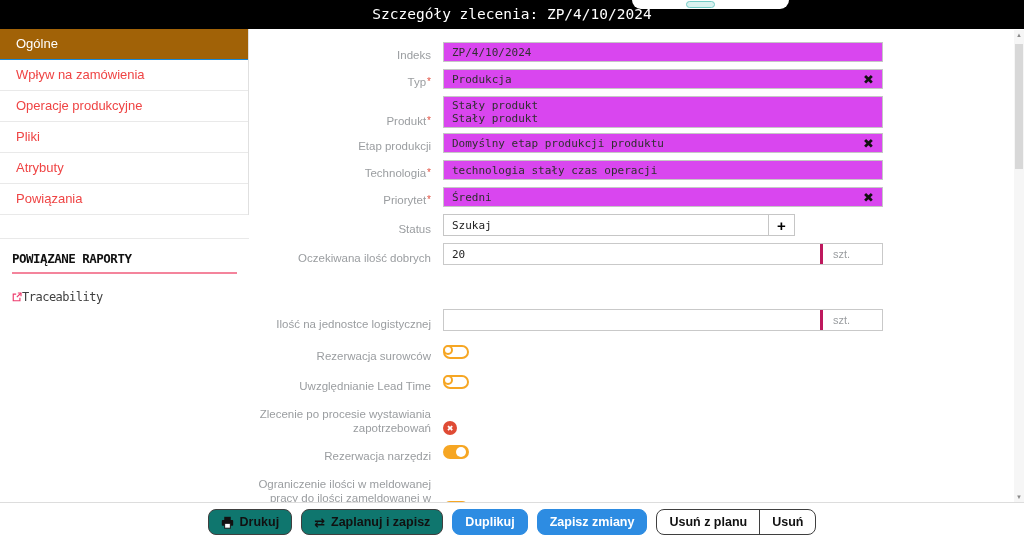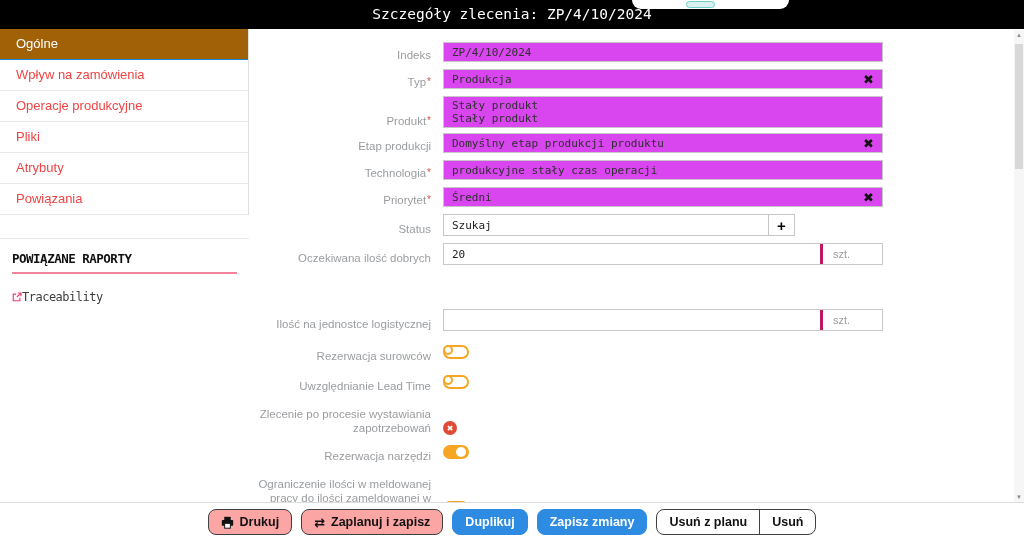--- a/index.html
+++ b/index.html
@@ -94,21 +94,21 @@
   .sb-thumb { position:absolute; top:14px; left:1px; width:8px; height:125px;
               background:#d8d8d8; cursor:pointer; }
 
   
   .footer { position:absolute; left:0; right:0; bottom:0; height:39px; background:#fff;
             border-top:1px solid #ddd; display:flex; align-items:center;
             justify-content:center; gap:9px; z-index:5; }
   .btn { height:26px; display:flex; align-items:center; gap:6px; padding:0 12px;
          border-radius:8px; font-size:12.5px; font-weight:bold; cursor:pointer;
          white-space:nowrap; }
-  .btn-outline { background:#fca5a5; border:1.5px solid #3f3f3f; color:#111; }
+  .btn-outline { background:#0f766e; border:1.5px solid #3f3f3f; color:#111; }
   .btn-primary { background:#2d8ce2; border:1.5px solid #2d8ce2; color:#fff; }
   .btn-group { height:26px; display:flex; border:1.5px solid #3f3f3f; border-radius:8px;
                overflow:hidden; background:#fff; }
   .btn-group-item { display:flex; align-items:center; padding:0 12px; font-size:12.5px;
                     font-weight:bold; color:#111; cursor:pointer; }
   .btn-group-item + .btn-group-item { border-left:1px solid #3f3f3f; }
   .swap-icon { font-size:13px; font-weight:bold; line-height:1;
                font-family:"DejaVu Sans", sans-serif; }
 </style>
 </head>
@@ -187,21 +187,21 @@
         <span>Domyślny etap produkcji produktu</span>
         <span class="clear-x">✖</span>
       </div>
         </div>
     </div>
 
     <div class="form-row mb7">
       <div class="row-label req">Technologia</div>
       <div class="row-control">
           <div class="field-box">
-        <span>produkcyjne stały czas operacji</span>
+        <span>technologia stały czas operacji</span>
       </div>
         </div>
     </div>
 
     <div class="form-row mb7">
       <div class="row-label req">Priorytet</div>
       <div class="row-control">
           <div class="field-box">
         <span>Średni</span>
         <span class="clear-x">✖</span>

